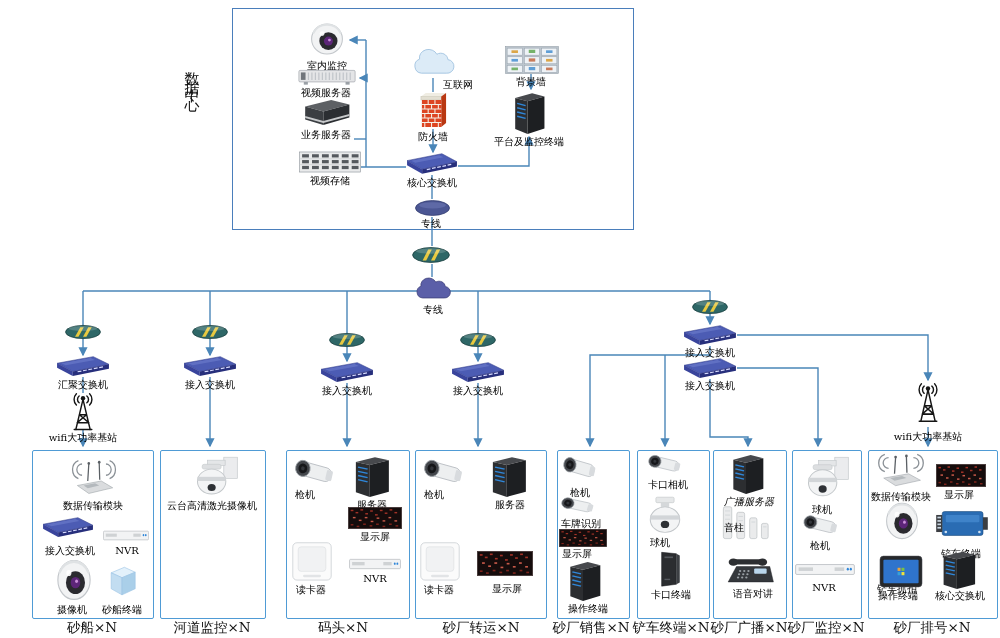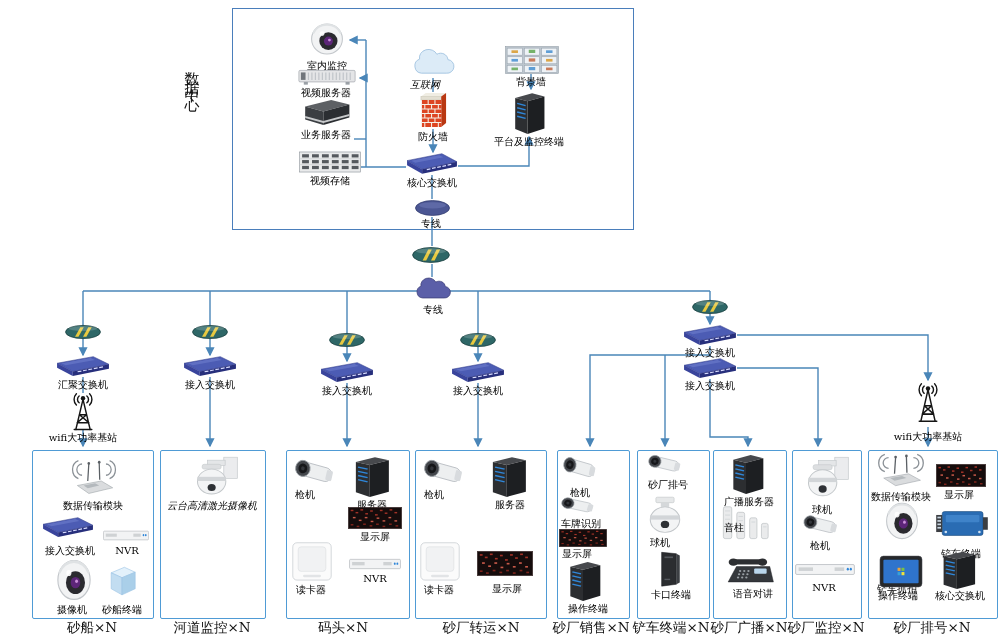--- a/index.html
+++ b/index.html
@@ -134,21 +134,21 @@
           <rect x="85" y="23" width="11" height="5"></rect>
         </g>
       </svg>
     </div>
     <div class="nlabel" style="left: 330px; top: 175px;">视频存储</div>
     <div class="icon" style="left: 409px; top: 47px; width: 48px; height: 31px;">
       <svg xmlns="http://www.w3.org/2000/svg" viewBox="0 0 100 64" preserveAspectRatio="none">
         <path d="M26,54 a15,15 0 0,1 -4,-29 a19,17 0 0,1 36,-10 a15,14 0 0,1 23,11 a13,13 0 0,1 -3,28 z" fill="#dcebf7" stroke="#a5c6e2" stroke-width="2"></path>
       </svg>
     </div>
-    <div class="nlabel" style="left: 425px; top: 79px; font-style: italic;">互联网</div>
+    <div class="nlabel" style="left: 458px; top: 79px;">互联网</div>
     <div class="icon" style="left: 419px; top: 92px; width: 29px; height: 37px;">
       <svg xmlns="http://www.w3.org/2000/svg" viewBox="0 0 60 74" preserveAspectRatio="none">
         <polygon points="4,9 14,2 56,2 46,9" fill="#f0ede3"></polygon>
         <rect x="4" y="9" width="42" height="7" fill="#e3dfd2" stroke="#c6c1b0"></rect>
         <polygon points="46,9 56,2 56,62 46,70" fill="#b93812"></polygon>
         <rect x="6" y="16" width="40" height="54" fill="#dd4522"></rect>
         <g stroke="#f5f0e6" stroke-width="2.2">
           <path d="M6,25 h40 M6,34 h40 M6,43 h40 M6,52 h40 M6,61 h40"></path>
           <path d="M19,16 v9 M33,16 v9 M12,25 v9 M26,25 v9 M40,25 v9 M19,34 v9 M33,34 v9 M12,43 v9 M26,43 v9 M40,43 v9 M19,52 v9 M33,52 v9 M12,61 v9 M26,61 v9 M40,61 v9"></path>
         </g>
@@ -409,21 +409,21 @@
     <div class="icon" style="left: 186px; top: 456px; width: 54px; height: 44px;">
       <svg xmlns="http://www.w3.org/2000/svg" viewBox="0 0 80 74" preserveAspectRatio="none">
         <rect x="56" y="2" width="20" height="36" fill="#ebecee" stroke="#c3c7ca"></rect>
         <rect x="32" y="7" width="26" height="9" fill="#e4e6e8" stroke="#c3c7ca"></rect>
         <rect x="24" y="14" width="28" height="8" rx="3" fill="#dddfe1" stroke="#c6cacd"></rect>
         <circle cx="38" cy="43" r="21" fill="#f3f4f5" stroke="#c3c7ca" stroke-width="1.5"></circle>
         <rect x="17" y="35" width="42" height="7" fill="#d2d5d8"></rect>
         <circle cx="38" cy="53" r="6" fill="#2e3135"></circle>
       </svg>
     </div>
-    <div class="nlabel" style="left: 212px; top: 500px; font-style: italic;">云台高清激光摄像机</div>
+    <div class="nlabel" style="left: 212px; top: 500px;">云台高清激光摄像机</div>
     <div class="icon" style="left: 290px; top: 453px; width: 52px; height: 38px;">
       <svg xmlns="http://www.w3.org/2000/svg" viewBox="0 0 100 66" preserveAspectRatio="none">
         <g transform="rotate(14 50 33)">
           <rect x="20" y="21" width="60" height="24" rx="11" fill="#edeff0" stroke="#b6bbc0" stroke-width="1.5"></rect>
           <rect x="70" y="24" width="12" height="18" rx="3" fill="#d8dbde"></rect>
           <circle cx="24" cy="33" r="14" fill="#43464b" stroke="#9aa0a5" stroke-width="1.5"></circle>
           <circle cx="24" cy="33" r="8.5" fill="#16171a"></circle>
           <circle cx="24" cy="33" r="3.5" fill="#33363b"></circle>
         </g>
       </svg>
@@ -636,21 +636,21 @@
       <svg xmlns="http://www.w3.org/2000/svg" viewBox="0 0 100 66" preserveAspectRatio="none">
         <g transform="rotate(14 50 33)">
           <rect x="20" y="21" width="60" height="24" rx="11" fill="#edeff0" stroke="#b6bbc0" stroke-width="1.5"></rect>
           <rect x="70" y="24" width="12" height="18" rx="3" fill="#d8dbde"></rect>
           <circle cx="24" cy="33" r="14" fill="#43464b" stroke="#9aa0a5" stroke-width="1.5"></circle>
           <circle cx="24" cy="33" r="8.5" fill="#16171a"></circle>
           <circle cx="24" cy="33" r="3.5" fill="#33363b"></circle>
         </g>
       </svg>
     </div>
-    <div class="nlabel" style="left: 668px; top: 479px;">砂厂排号</div>
+    <div class="nlabel" style="left: 668px; top: 479px;">卡口相机</div>
     <div class="icon" style="left: 644px; top: 496px; width: 42px; height: 40px;">
       <svg xmlns="http://www.w3.org/2000/svg" viewBox="0 0 60 66" preserveAspectRatio="none">
         <rect x="17" y="2" width="26" height="9" rx="2" fill="#e6e8e9" stroke="#c3c7ca"></rect>
         <rect x="24" y="11" width="12" height="7" fill="#d5d8da"></rect>
         <circle cx="30" cy="39" r="21" fill="#f3f4f5" stroke="#c3c7ca" stroke-width="1.5"></circle>
         <rect x="9" y="32" width="42" height="7" fill="#d2d5d8"></rect>
         <circle cx="30" cy="47" r="6" fill="#2e3135"></circle>
       </svg>
     </div>
     <div class="nlabel" style="left: 660px; top: 537px;">球机</div>
@@ -664,21 +664,21 @@
     </div>
     <div class="nlabel" style="left: 671px; top: 589px;">卡口终端</div>
     <div class="icon" style="left: 728px; top: 451px; width: 40px; height: 44px;">
       <svg xmlns="http://www.w3.org/2000/svg" viewBox="0 0 60 86" preserveAspectRatio="none">
         <polygon points="8,17 34,8 53,14 27,23" fill="#47494d"></polygon>
         <polygon points="8,17 27,23 27,84 8,75" fill="#2c2e31"></polygon>
         <polygon points="27,23 53,14 53,74 27,84" fill="#1d1f22"></polygon>
         <path d="M11,27 l13,4 M11,35 l13,4 M11,43 l13,4 M11,51 l13,4" stroke="#2f86d8" stroke-width="2.6"></path>
       </svg>
     </div>
-    <div class="nlabel" style="left: 749px; top: 496px;">广播服务器</div>
+    <div class="nlabel" style="left: 749px; top: 496px; font-style: italic;">广播服务器</div>
     <div class="icon" style="left: 720px; top: 504px; width: 56px; height: 36px;">
       <svg xmlns="http://www.w3.org/2000/svg" viewBox="0 0 100 52" preserveAspectRatio="none">
         <g fill="#eaebec" stroke="#b5babe">
           <rect x="6" y="4" width="15" height="46" rx="3"></rect>
           <rect x="30" y="12" width="14" height="38" rx="3"></rect>
           <rect x="53" y="20" width="13" height="30" rx="3"></rect>
           <rect x="74" y="28" width="12" height="22" rx="3"></rect>
         </g>
         <g stroke="#c9cdd0">
           <path d="M9,10 h9 M9,16 h9 M9,22 h9 M33,18 h8 M33,24 h8 M56,26 h7 M77,33 h6"></path>

